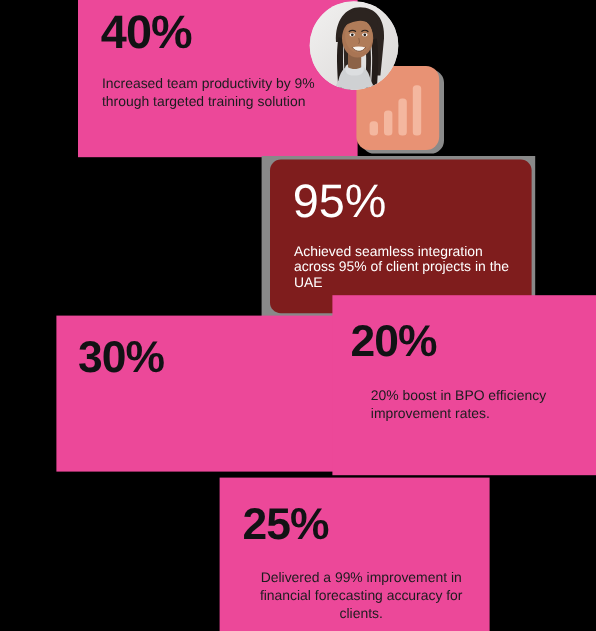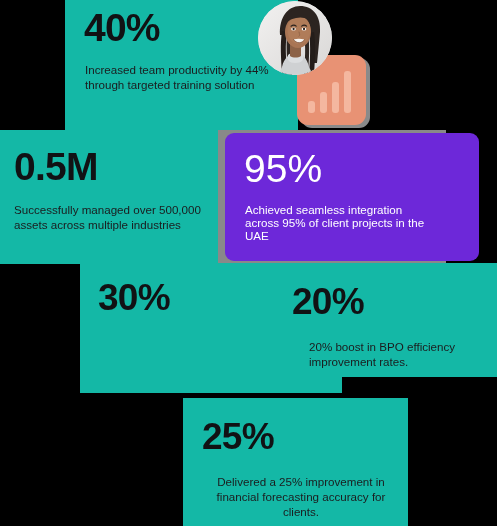--- a/index.html
+++ b/index.html
@@ -14,21 +14,21 @@
     height: 526px;
     background: #000000;
     overflow: hidden;
     font-family: "Liberation Sans", sans-serif;
     -webkit-font-smoothing: antialiased;
   }
 
   
   .card {
     position: absolute;
-    background: #14b8a6;
+    background: #ec4899;
     box-sizing: border-box;
     overflow: hidden;
   }
   .card .stat {
     font-weight: bold;
     letter-spacing: -0.02em;
     color: #111214;
     line-height: 1.0;
     white-space: nowrap;
   }
@@ -58,40 +58,39 @@
   #frame-95 {
     position: absolute;
     left: 218px; top: 130px;
     width: 228px; height: 134px;
     background: #898989;
   }
   #card-95 {
     position: absolute;
     left: 225px; top: 133px;
     width: 218px; height: 128px;
-    background: #6d28d9;
+    background: #7f1d1d;
     border-radius: 9px;
     overflow: hidden;
-    padding-left: 36px;
   }
   #card-95 .stat { position:absolute; left:19px; top:14px; font-size: 39px; color:#ffffff; }
   #card-95 .desc { position:absolute; left:20px; top:70px; width: 192px; font-size: 11.6px; color:#ffffff; }
 
   
   #card-30 {
     left: 47px;  top: 263px;
-    width: 262px; height: 130px; margin-left: 33px;
+    width: 262px; height: 130px;
   }
   #card-30 .stat { position:absolute; left:18px; top:16px;  font-size: 37px; }
   #card-30 .desc { position:absolute; left:18px; top:70px;  width: 196px; font-size: 11.6px; }
 
   
   #card-20 {
-    left: 277px; top: 263px;
-    width: 220px; height: 114px;
+    left: 277px; top: 246px;
+    width: 220px; height: 150px;
   }
   #card-20 .stat { position:absolute; left:15px; top:20px;  font-size: 37px; }
   #card-20 .desc { position:absolute; left:16px; top:76px;  width: 198px; font-size: 11.6px; margin-left: 16px; }
 
   
   #card-25 {
     left: 183px; top: 398px;
     width: 225px; height: 128px; text-align: center;
   }
   #card-25 .stat { position:absolute; left:19px; top:20px;  font-size: 37px; }
@@ -140,46 +139,42 @@
     border-radius: 3px;
   }
 </style>
 </head>
 <body>
 
 <div id="stage">
 
   <div class="card" id="card-40">
     <div class="stat">40%</div>
-    <div class="desc">Increased team productivity by 44% through targeted training solution</div>
-  </div>
-
-  <div class="card" id="card-05m">
-    <div class="stat">0.5M</div>
-    <div class="desc">Successfully managed over 500,000 assets across multiple industries</div>
-  </div>
+    <div class="desc">Increased team productivity by 9% through targeted training solution</div>
+  </div>
+
 
   <div id="frame-95"></div>
   <div id="card-95">
     <div class="stat">95%</div>
     <div class="desc">Achieved seamless integration across 95% of client projects in the UAE</div>
   </div>
 
   <div class="card" id="card-30">
     <div class="stat">30%</div>
   </div>
 
   <div class="card" id="card-20">
     <div class="stat">20%</div>
     <div class="desc">20% boost in BPO efficiency improvement rates.</div>
   </div>
 
   <div class="card" id="card-25">
     <div class="stat">25%</div>
-    <div class="desc">Delivered a 25% improvement in financial forecasting accuracy for clients.</div>
+    <div class="desc">Delivered a 99% improvement in financial forecasting accuracy for clients.</div>
   </div>
 
   <div id="chart-tile-shadow"></div>
 
   <div id="avatar">
     <svg viewBox="0 0 74 74" xmlns="http://www.w3.org/2000/svg">
       <defs>
         <clipPath id="circclip">
             <circle cx="37" cy="37" r="37"></circle>
           </clipPath>

